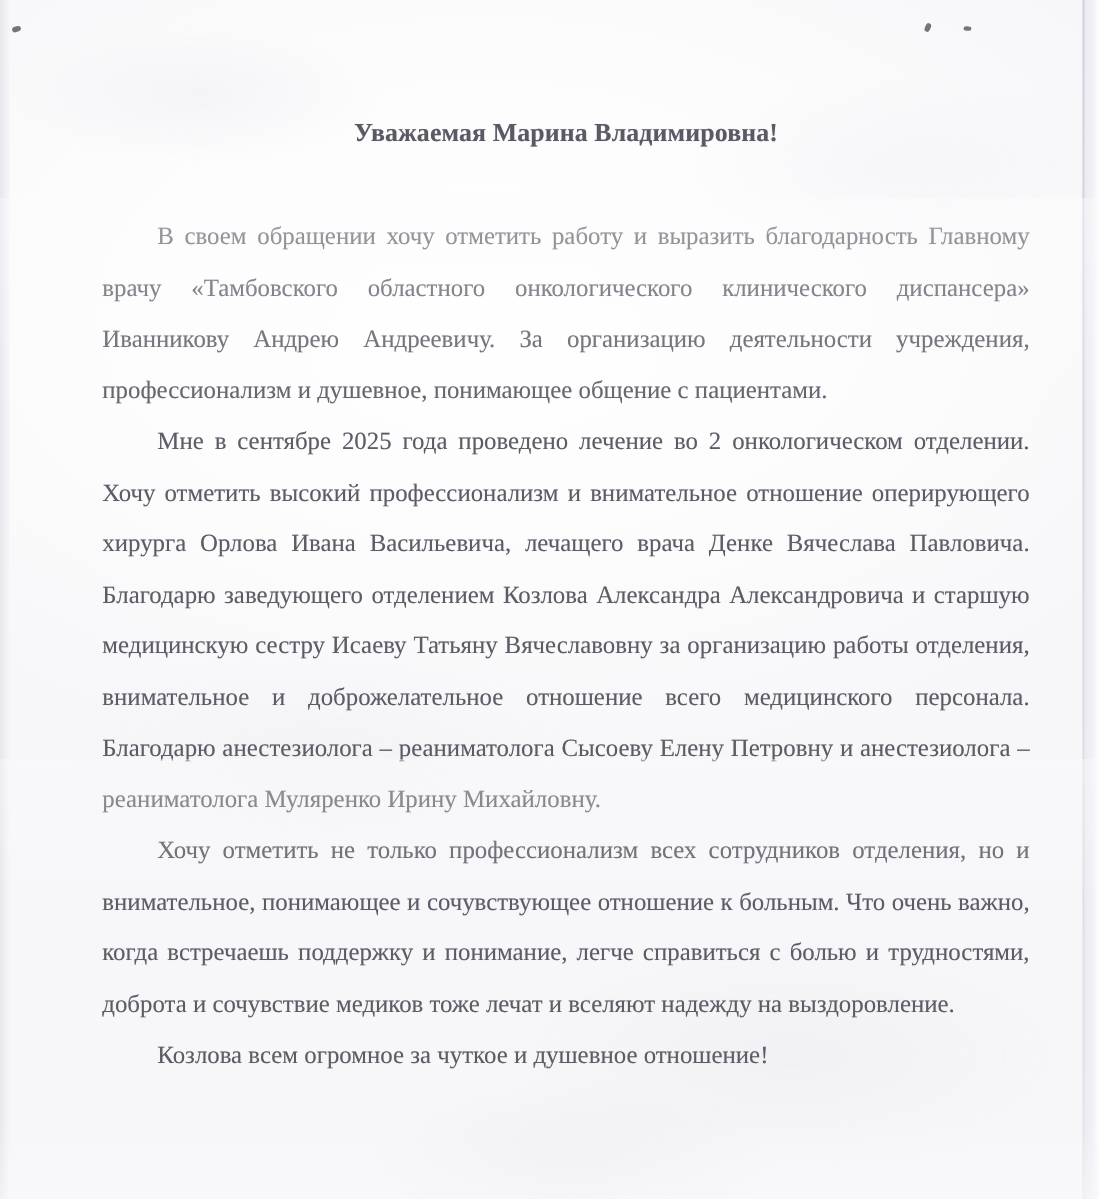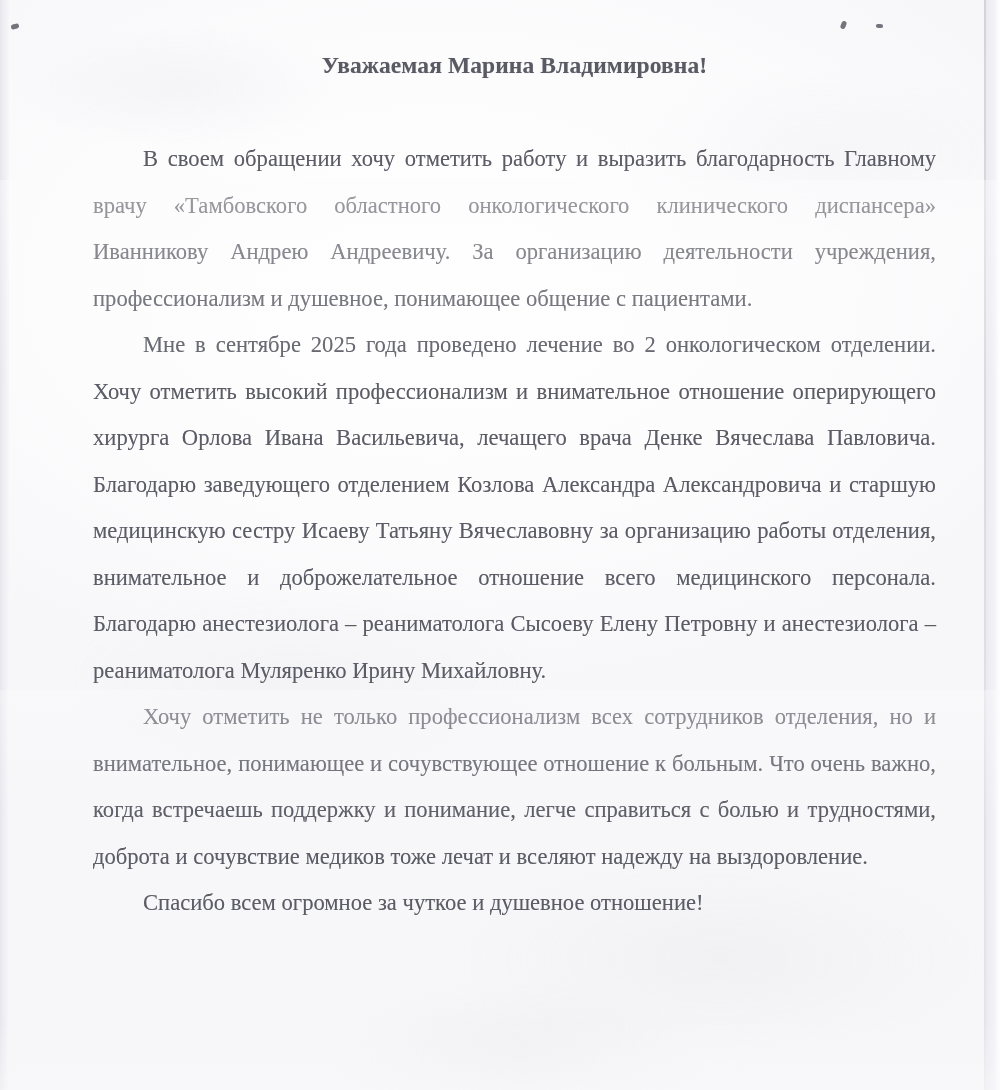--- a/index.html
+++ b/index.html
@@ -77,21 +77,21 @@
     top: 0;
     width: 843px;
     color: #595962;
   }
 
   .letter-salutation {
     text-align: center;
     font-size: 23.5px;
     letter-spacing: .1px;
     margin: 0;
-    padding-top: 52px;
+    padding-top: 108px;
     color: #5a5a64;
     text-shadow: 0 0 .7px rgba(120,120,132,.5);
   }
 
   .letter-paragraph {
     text-align: justify;
     text-justify: inter-word;
     font-size: 22.6px;
     line-height: 46.5px;
     text-indent: 50px;
@@ -146,21 +146,21 @@
   <div class="doc-body">
 
     <h1 class="letter-salutation">Уважаемая Марина Владимировна!</h1>
 
     <p class="letter-paragraph para-0">В своем обращении хочу отметить работу и выразить  благодарность Главному  врачу «Тамбовского областного онкологического клинического диспансера» Иванникову Андрею Андреевичу. За организацию деятельности учреждения, профессионализм и душевное, понимающее общение с пациентами.</p>
 
     <p class="letter-paragraph para-1">Мне в сентябре 2025 года проведено лечение во 2 онкологическом отделении. Хочу отметить высокий профессионализм и внимательное отношение оперирующего хирурга Орлова Ивана Васильевича, лечащего врача Денке Вячеслава Павловича. Благодарю заведующего отделением Козлова Александра Александровича и старшую медицинскую сестру Исаеву Татьяну Вячеславовну за организацию работы отделения,  внимательное и доброжелательное  отношение всего медицинского персонала. Благодарю анестезиолога – реаниматолога Сысоеву Елену Петровну и  анестезиолога – реаниматолога Муляренко Ирину Михайловну.</p>
 
     <p class="letter-paragraph para-2">Хочу отметить не только профессионализм всех сотрудников отделения, но и внимательное, понимающее и сочувствующее отношение к больным. Что очень важно, когда  встречаешь поддержку и понимание, легче справиться с болью и трудностями, доброта и сочувствие медиков  тоже лечат и вселяют надежду на выздоровление.</p>
 
-    <p class="letter-paragraph para-3">Спасибо всем огромное за чуткое и душевное отношение!</p>
+    <p class="letter-paragraph para-3">Козлова всем огромное за чуткое и душевное отношение!</p>
 
   </div>
 
   <div class="fade-band fade-top"></div>
   <div class="fade-band fade-mid"></div>
   <div class="fade-band fade-bottom"></div>
 
 </div>
 
 </body></html>

